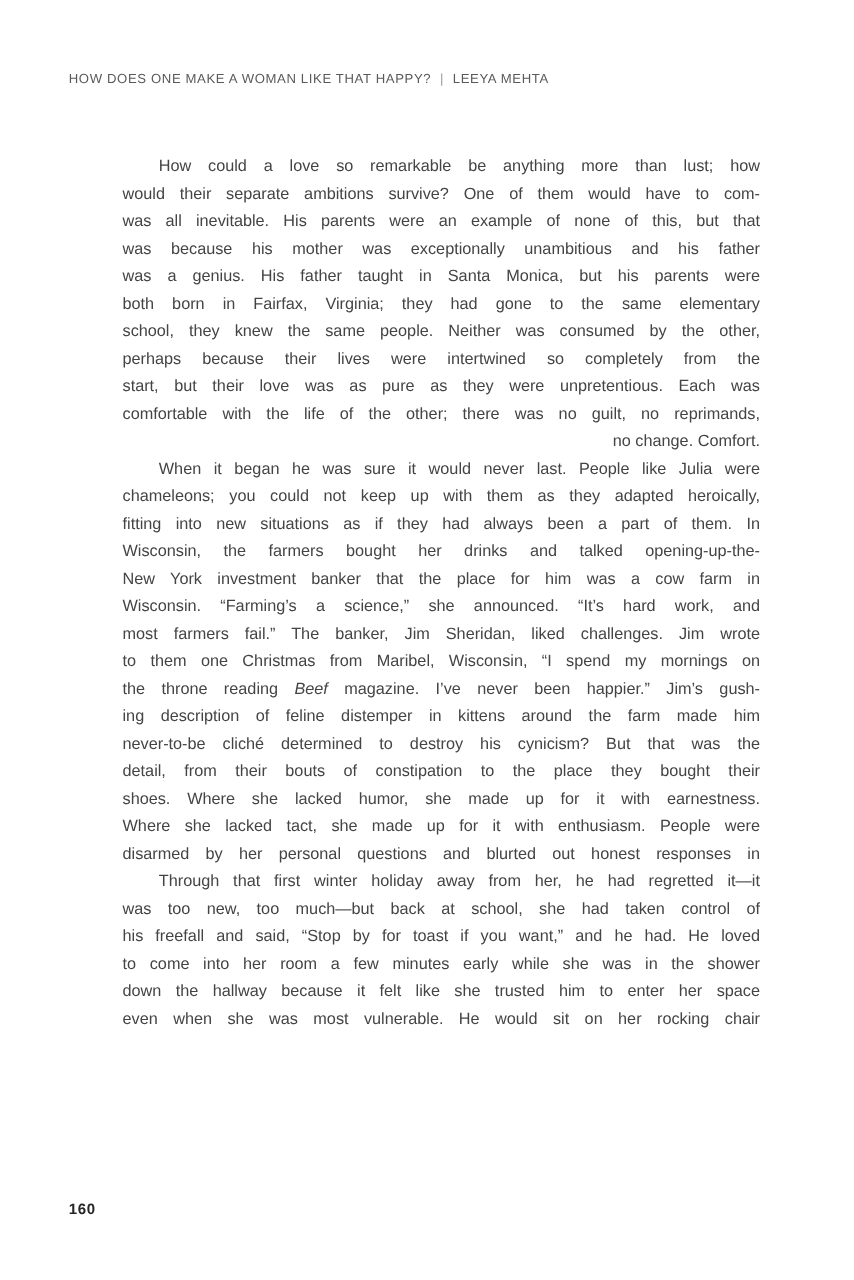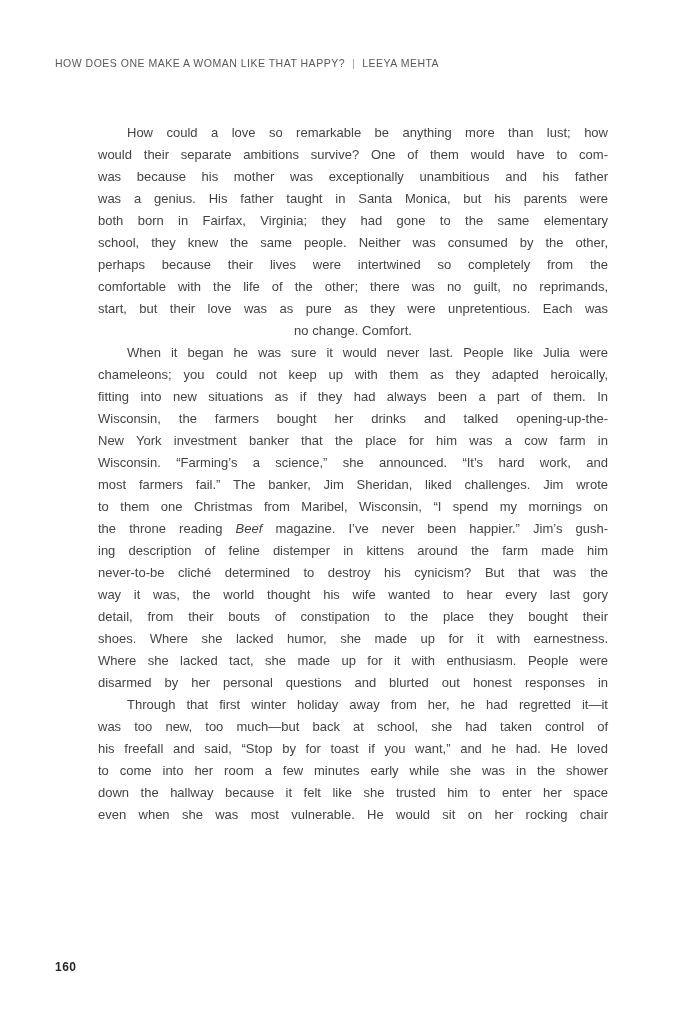--- a/index.html
+++ b/index.html
@@ -40,21 +40,21 @@
     left: 98px;
     top: 122px;
     width: 510px;
     color: var(--body-text);
     font-size: 13px;
   }
   .line {
     height: 22px;
     line-height: 22px;
     white-space: normal;
-    text-align: center;
+    text-align: right;
   }
   .line.justify {
     text-align: justify;
     text-align-last: justify;
   }
   .line.indent {
     text-indent: 29px;
   }
   .line em {
     font-style: italic;
@@ -76,42 +76,42 @@
 <div class="page">
 
   <header class="running-head">
     <span>HOW DOES ONE MAKE A WOMAN LIKE THAT HAPPY?</span><span class="sep">|</span><span>LEEYA MEHTA</span>
   </header>
 
   <main class="body-text">
       <div class="paragraph">
         <div class="line indent justify">How could a love so remarkable be anything more than lust; how</div>
         <div class="line justify">would their separate ambitions survive? One of them would have to com-</div>
+        <div class="line justify">was all inevitable. His parents were an example of none of this, but that</div>
         <div class="line justify">was because his mother was exceptionally unambitious and his father</div>
         <div class="line justify">was a genius. His father taught in Santa Monica, but his parents were</div>
         <div class="line justify">both born in Fairfax, Virginia; they had gone to the same elementary</div>
         <div class="line justify">school, they knew the same people. Neither was consumed by the other,</div>
         <div class="line justify">perhaps because their lives were intertwined so completely from the</div>
+        <div class="line justify">start, but their love was as pure as they were unpretentious. Each was</div>
         <div class="line justify">comfortable with the life of the other; there was no guilt, no reprimands,</div>
-        <div class="line justify">start, but their love was as pure as they were unpretentious. Each was</div>
         <div class="line">no change. Comfort.</div>
       </div>
       <div class="paragraph">
         <div class="line indent justify">When it began he was sure it would never last. People like Julia were</div>
         <div class="line justify">chameleons; you could not keep up with them as they adapted heroically,</div>
         <div class="line justify">fitting into new situations as if they had always been a part of them. In</div>
         <div class="line justify">Wisconsin, the farmers bought her drinks and talked opening-up-the-</div>
         <div class="line justify">New York investment banker that the place for him was a cow farm in</div>
         <div class="line justify">Wisconsin. “Farming’s a science,” she announced. “It’s hard work, and</div>
         <div class="line justify">most farmers fail.” The banker, Jim Sheridan, liked challenges. Jim wrote</div>
         <div class="line justify">to them one Christmas from Maribel, Wisconsin, “I spend my mornings on</div>
         <div class="line justify">the throne reading <em>Beef</em> magazine. I’ve never been happier.” Jim’s gush-</div>
         <div class="line justify">ing description of feline distemper in kittens around the farm made him</div>
         <div class="line justify">never-to-be cliché determined to destroy his cynicism? But that was the</div>
-        <div class="line justify">way it was, the world thought his wife wanted to hear every last gory</div>
         <div class="line justify">detail, from their bouts of constipation to the place they bought their</div>
         <div class="line justify">shoes. Where she lacked humor, she made up for it with earnestness.</div>
         <div class="line justify">Where she lacked tact, she made up for it with enthusiasm. People were</div>
         <div class="line justify">disarmed by her personal questions and blurted out honest responses in</div>
       </div>
       <div class="paragraph">
         <div class="line indent justify">Through that first winter holiday away from her, he had regretted it—it</div>
         <div class="line justify">was too new, too much—but back at school, she had taken control of</div>
         <div class="line justify">his freefall and said, “Stop by for toast if you want,” and he had. He loved</div>
         <div class="line justify">to come into her room a few minutes early while she was in the shower</div>

